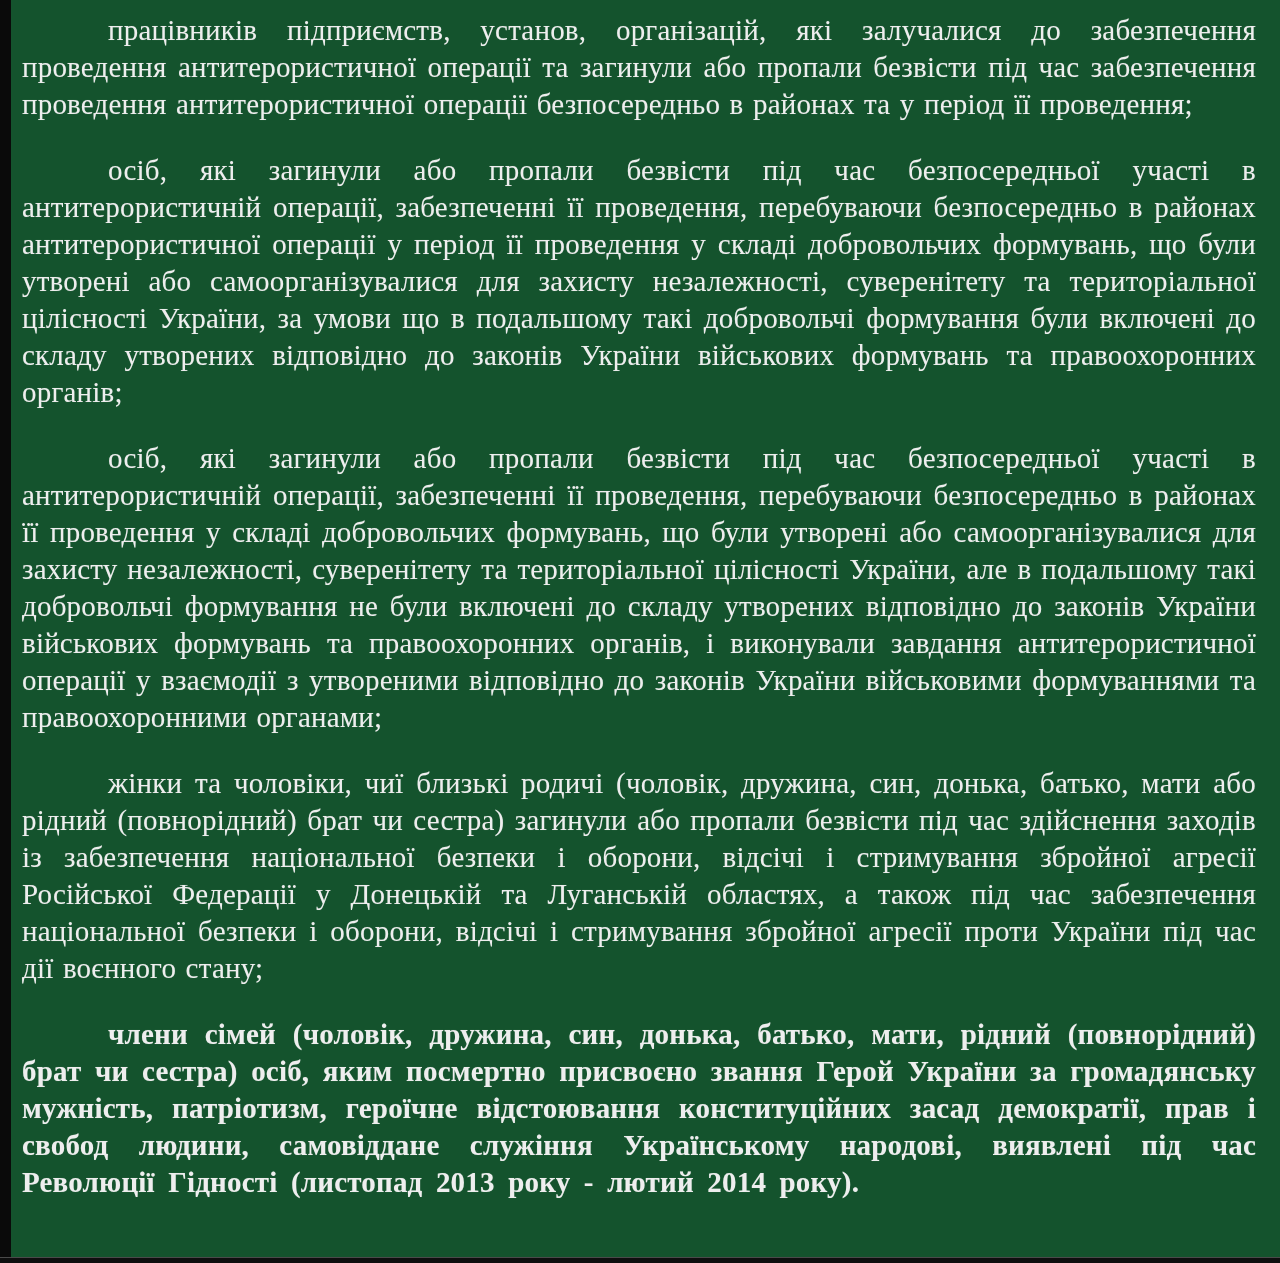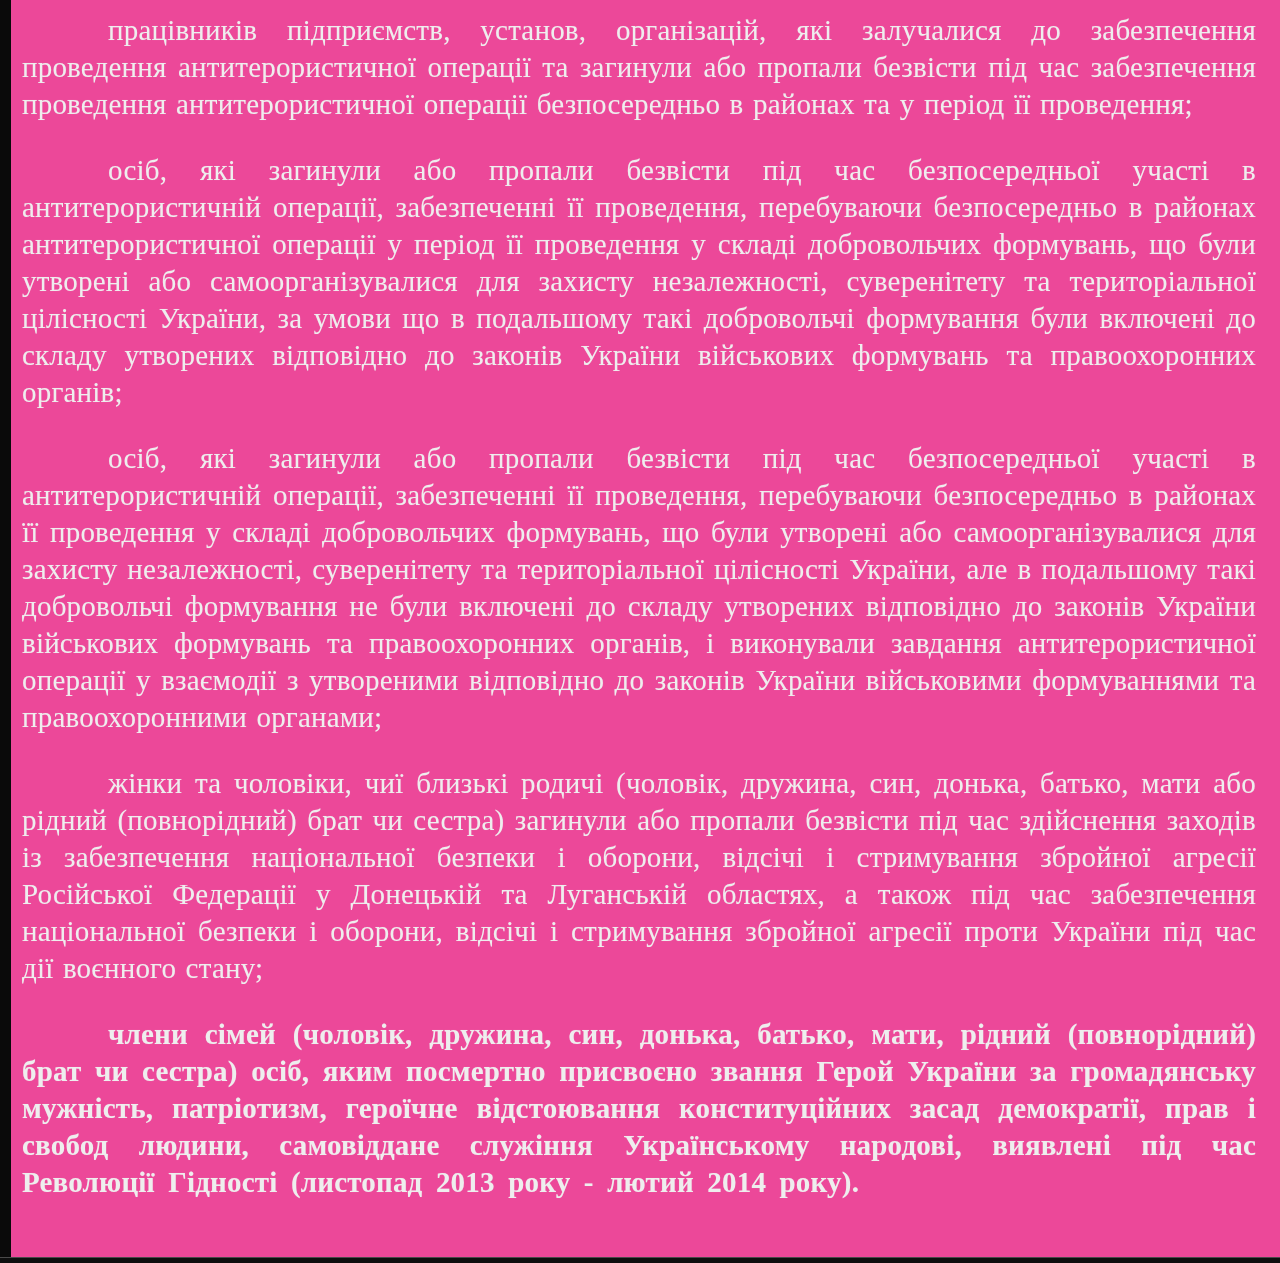--- a/index.html
+++ b/index.html
@@ -10,21 +10,21 @@
   body {
     width: 1280px;
     height: 1263px;
     overflow: hidden;
     position: relative;
     font-family: "Liberation Serif", "DejaVu Serif", serif;
   }
   .page {
     position: absolute;
     inset: 0;
-    background: #ec4899;
+    background: #14532d;
     color: #eeeeee;
     padding: 12px 24px 0 22px;
     box-sizing: border-box;
   }
   .edge-left {
     position: absolute;
     left: 0; top: 0;
     width: 11px; height: 100%;
     background: #0a0a0a;
     z-index: 2;

